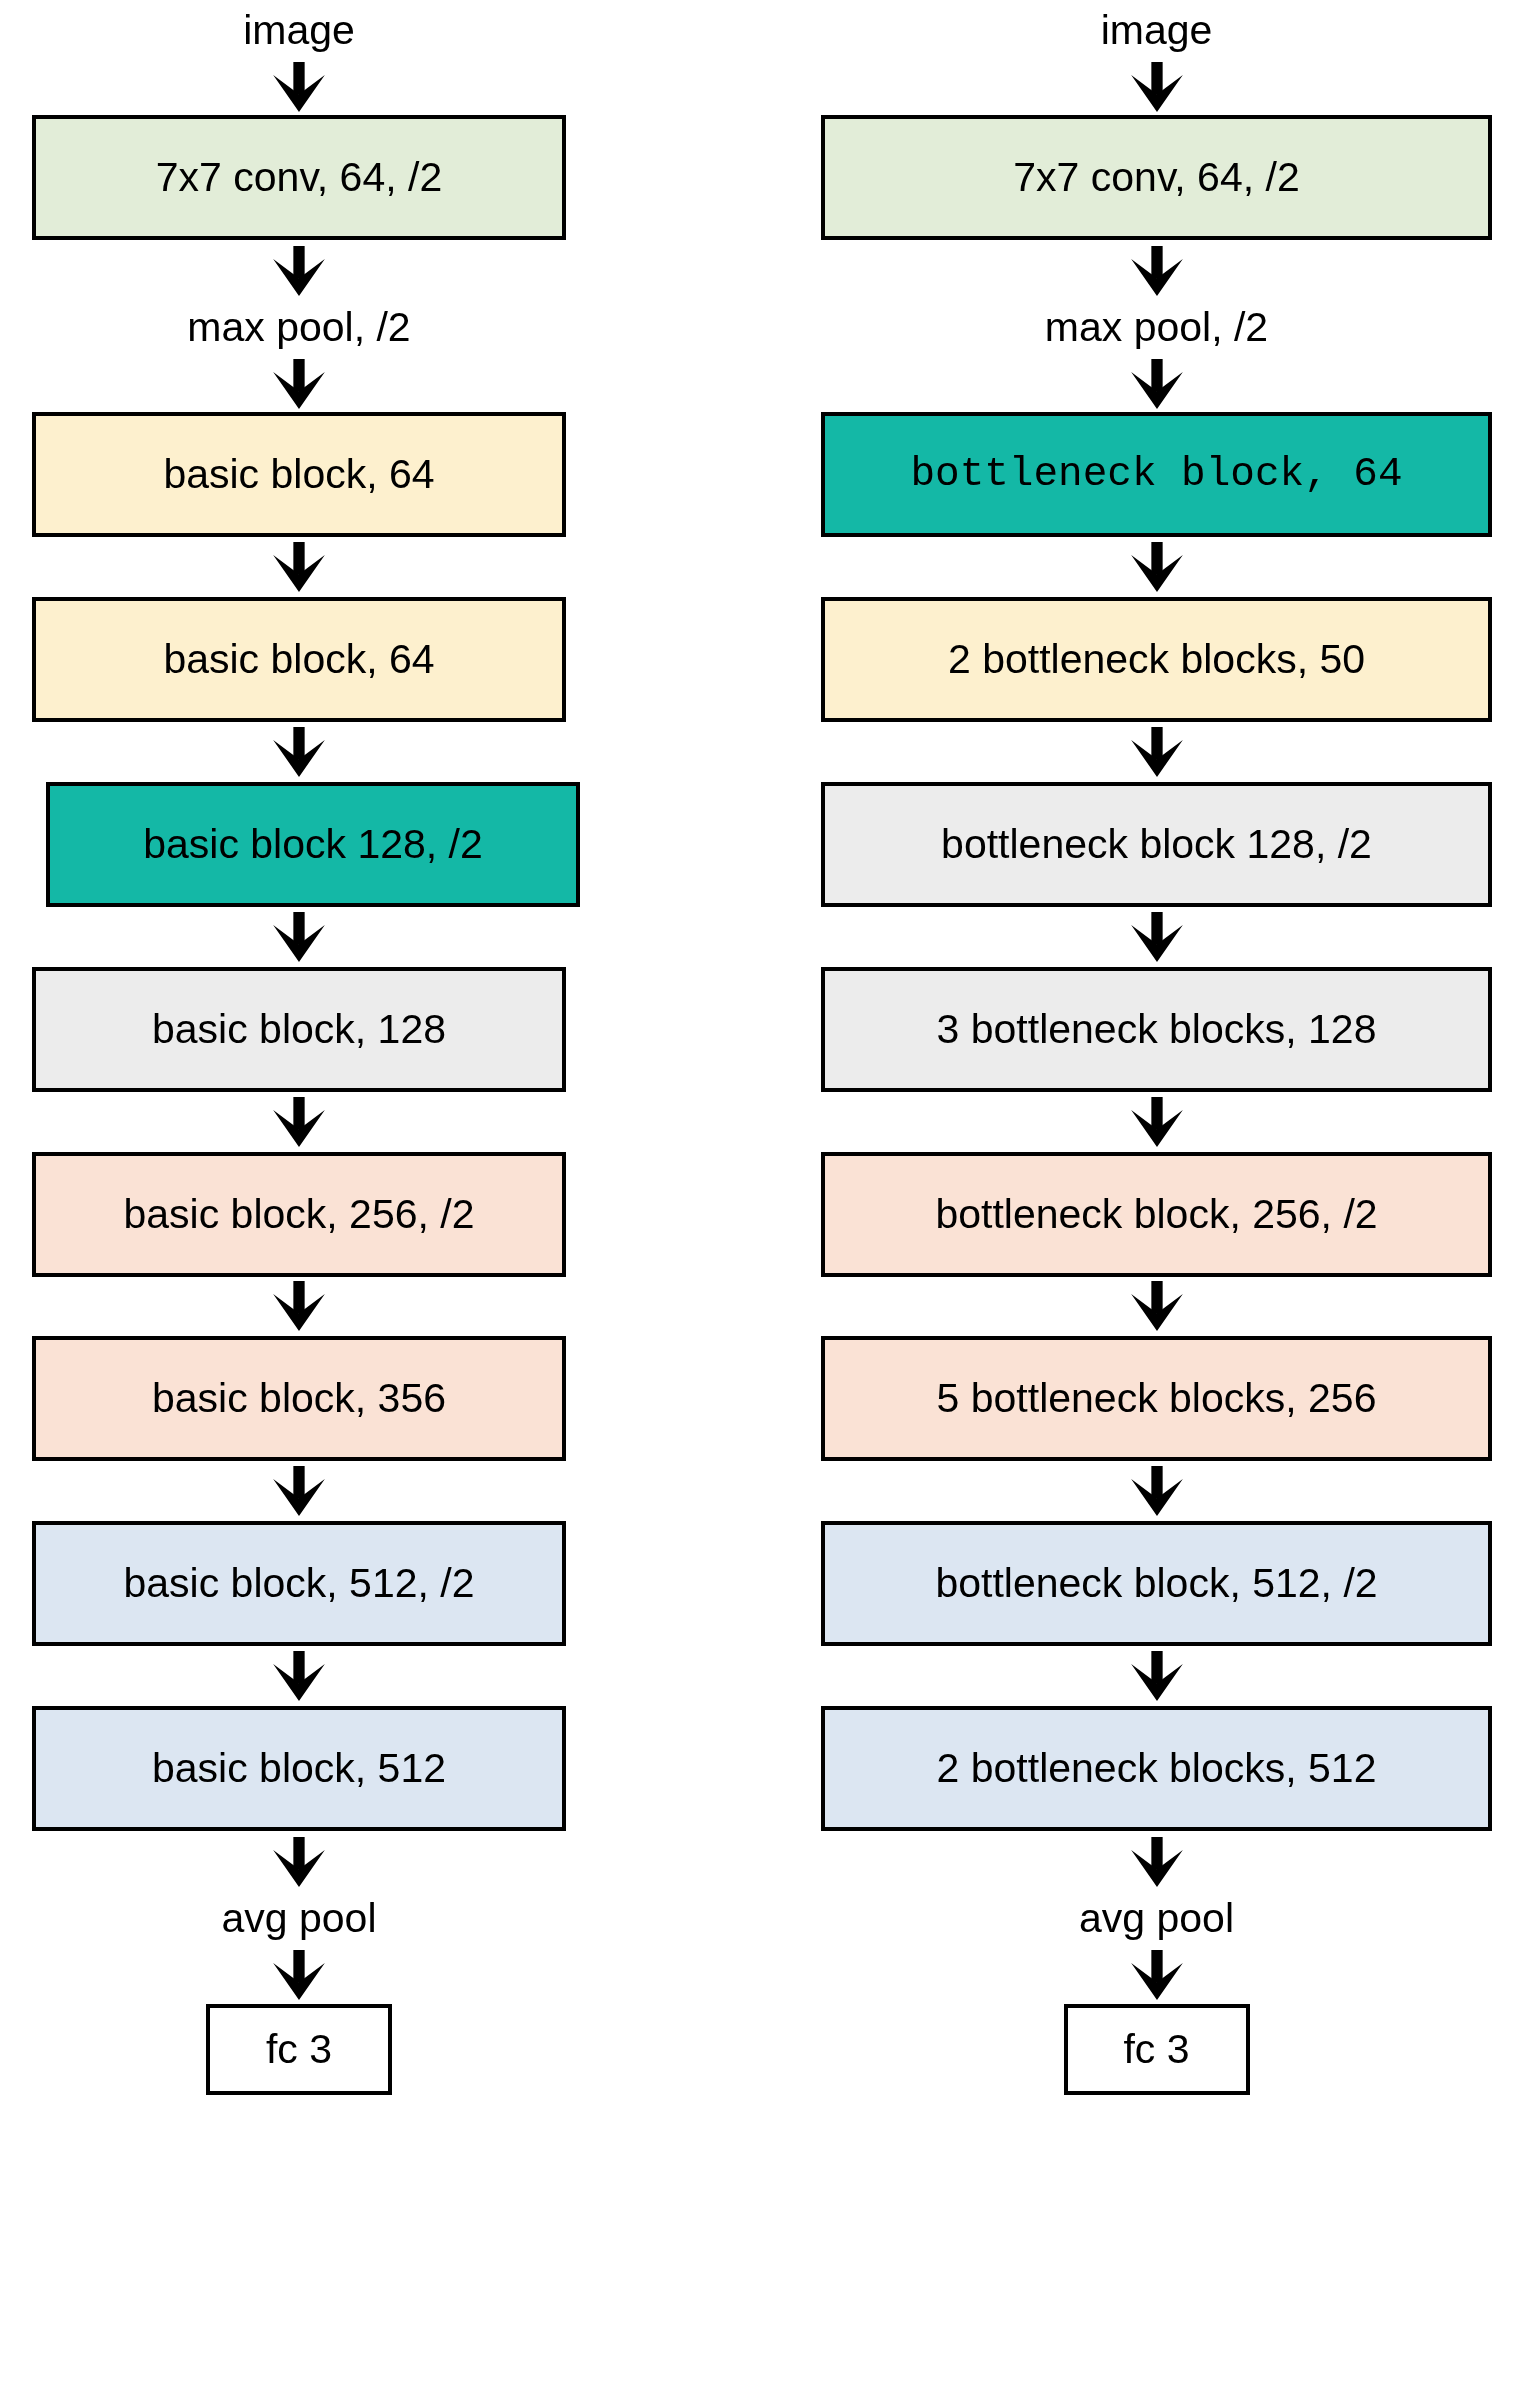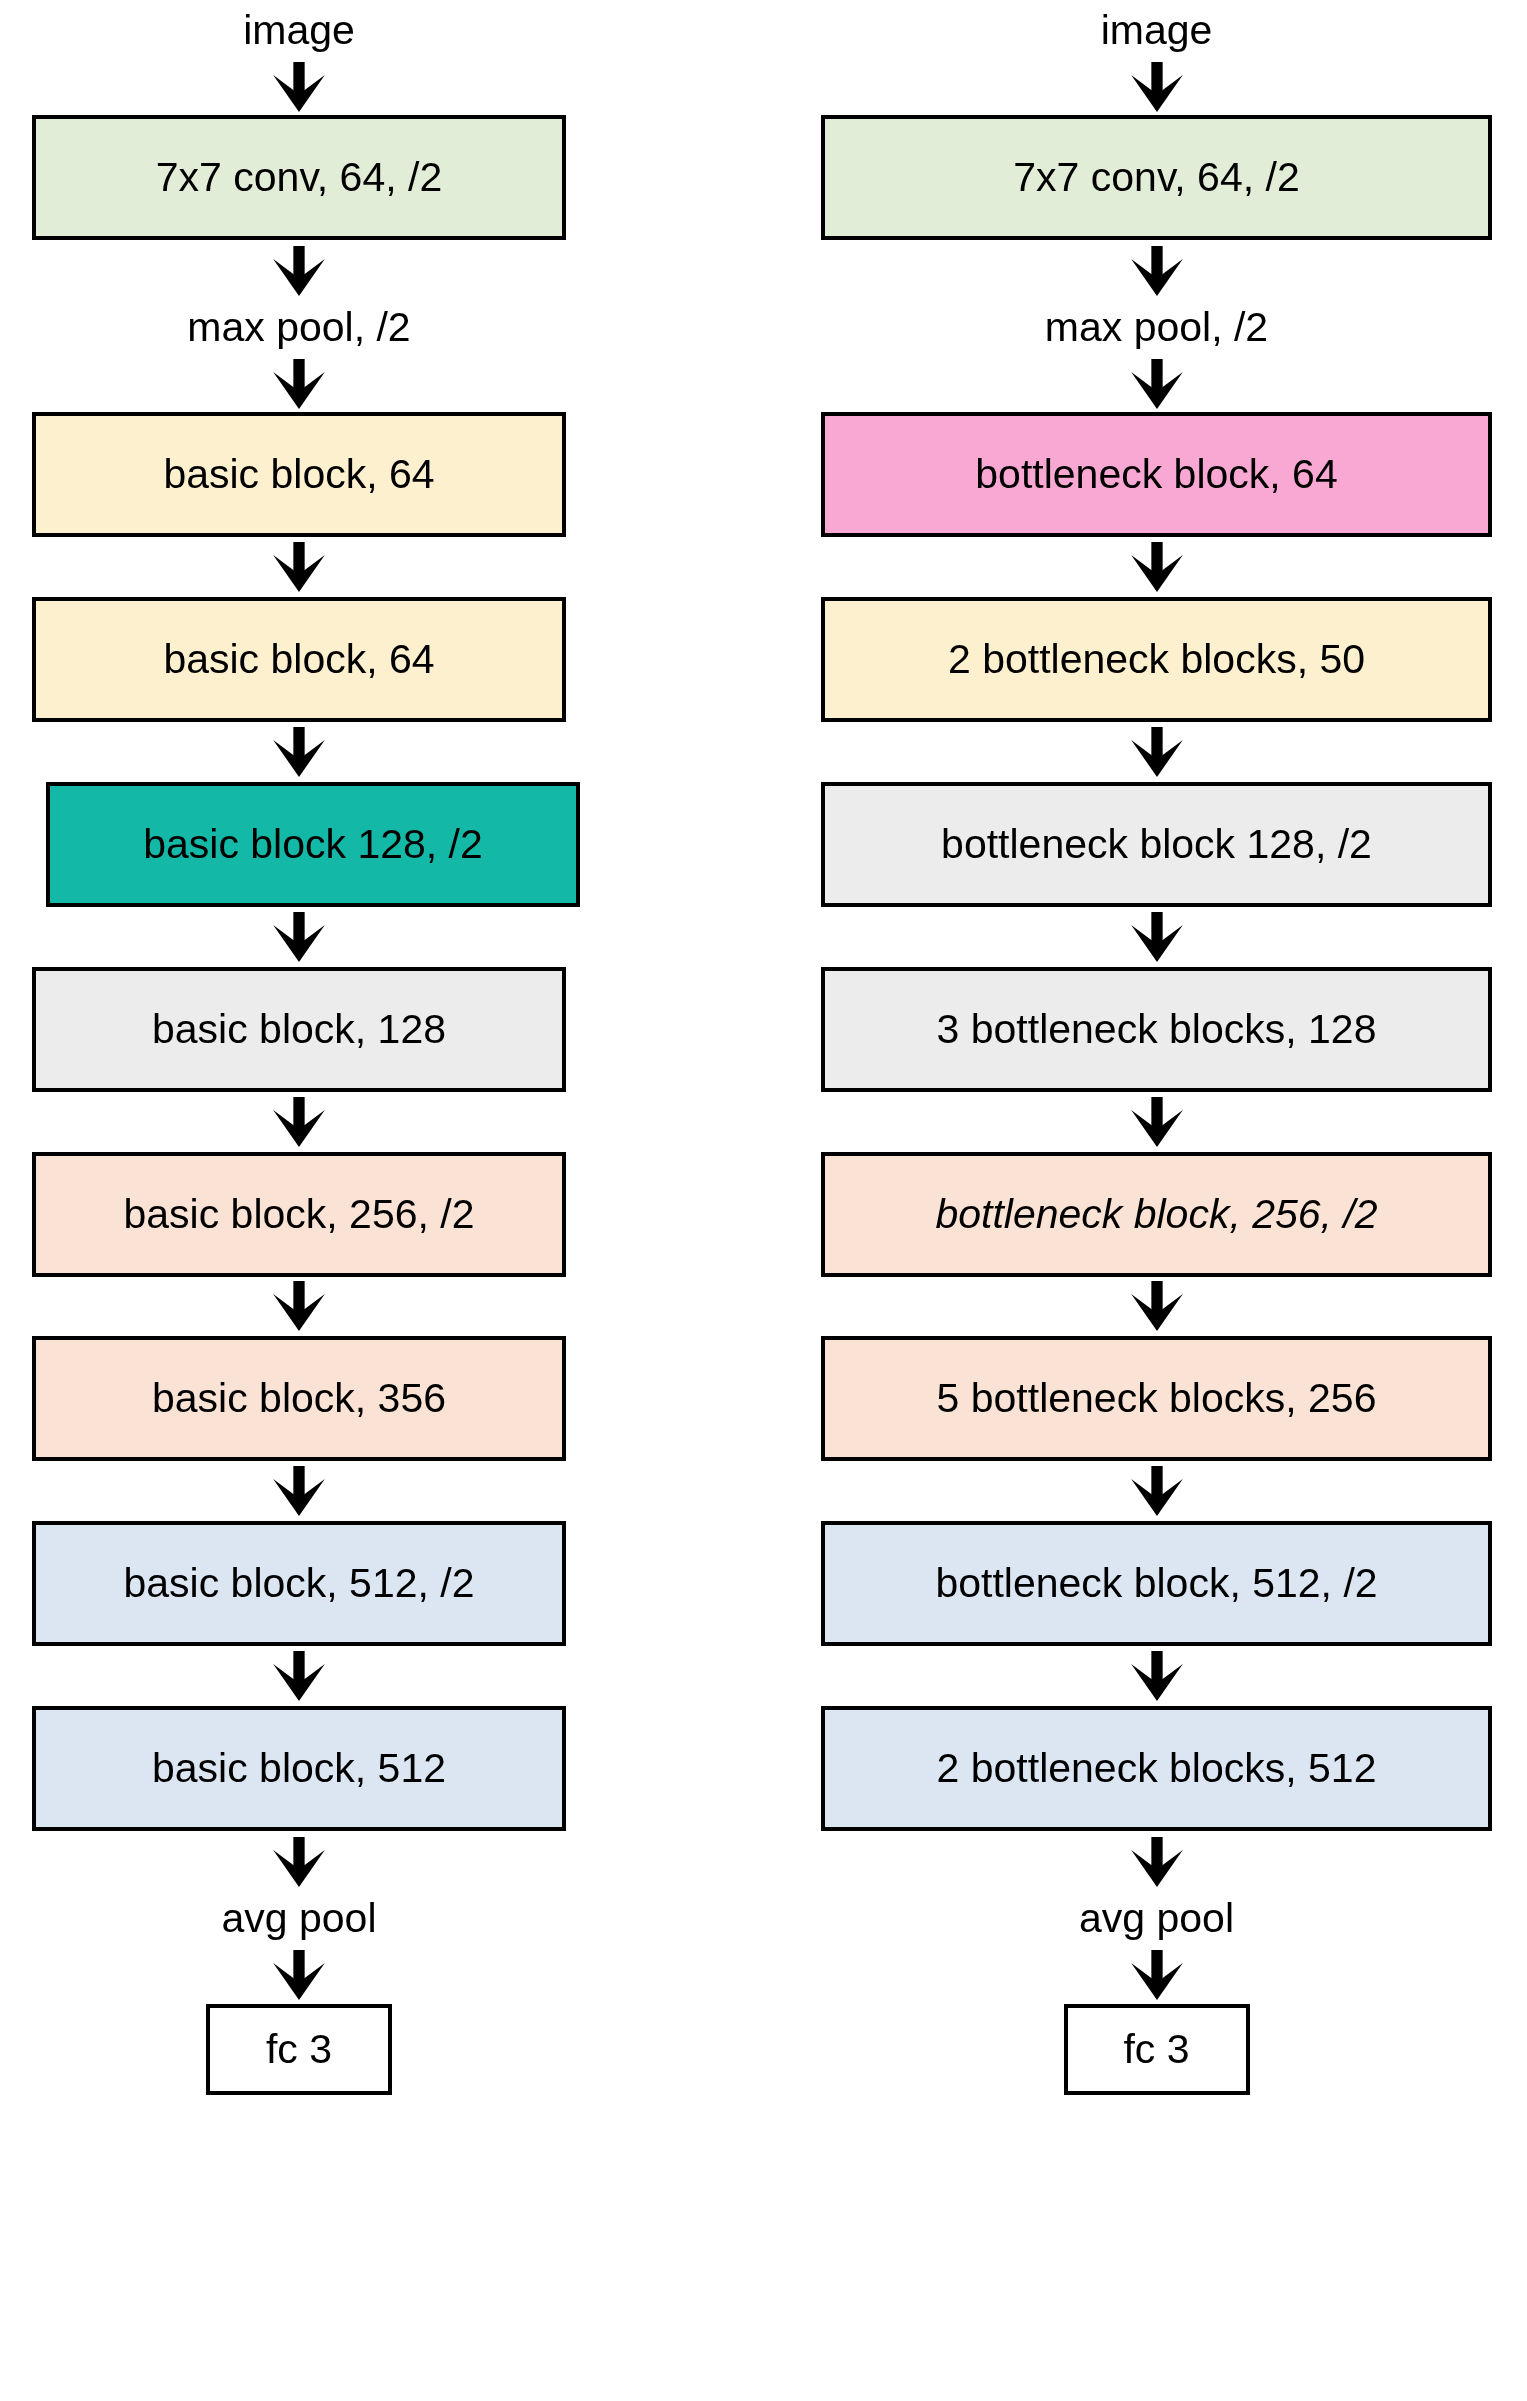--- a/index.html
+++ b/index.html
@@ -222,21 +222,21 @@
       <div style="height: 8px;"></div>
       <div class="text-node">max pool, /2</div>
       <div style="height: 8px;"></div>
       <div class="arrow">
         <svg width="62" height="50" viewBox="0 0 76 62" xmlns="http://www.w3.org/2000/svg" aria-hidden="true">
           <rect x="31" y="0" width="14" height="40" fill="#000000"></rect>
           <path d="M6 16 L38 62 L70 16 L38 40 Z" fill="#000000"></path>
         </svg>
       </div>
       <div style="height: 3.2px;"></div>
-      <div class="box" style="background: #f9a8d4;">bottleneck block, 64</div>
+      <div class="box" style="background: #14b8a6; font-family: Liberation Mono, monospace;">bottleneck block, 64</div>
       <div style="height: 4.9px;"></div>
       <div class="arrow">
         <svg width="62" height="50" viewBox="0 0 76 62" xmlns="http://www.w3.org/2000/svg" aria-hidden="true">
           <rect x="31" y="0" width="14" height="40" fill="#000000"></rect>
           <path d="M6 16 L38 62 L70 16 L38 40 Z" fill="#000000"></path>
         </svg>
       </div>
       <div style="height: 4.9px;"></div>
       <div class="box" style="background: rgb(253, 240, 206);">2 bottleneck blocks, 50</div>
       <div style="height: 4.9px;"></div>
@@ -258,21 +258,21 @@
       <div style="height: 4.9px;"></div>
       <div class="box" style="background: rgb(236, 236, 236);">3 bottleneck blocks, 128</div>
       <div style="height: 4.9px;"></div>
       <div class="arrow">
         <svg width="62" height="50" viewBox="0 0 76 62" xmlns="http://www.w3.org/2000/svg" aria-hidden="true">
           <rect x="31" y="0" width="14" height="40" fill="#000000"></rect>
           <path d="M6 16 L38 62 L70 16 L38 40 Z" fill="#000000"></path>
         </svg>
       </div>
       <div style="height: 4.9px;"></div>
-      <div class="box" style="background: rgb(250, 226, 213); font-style: italic;">bottleneck block, 256, /2</div>
+      <div class="box" style="background: rgb(250, 226, 213);">bottleneck block, 256, /2</div>
       <div style="height: 4.9px;"></div>
       <div class="arrow">
         <svg width="62" height="50" viewBox="0 0 76 62" xmlns="http://www.w3.org/2000/svg" aria-hidden="true">
           <rect x="31" y="0" width="14" height="40" fill="#000000"></rect>
           <path d="M6 16 L38 62 L70 16 L38 40 Z" fill="#000000"></path>
         </svg>
       </div>
       <div style="height: 4.9px;"></div>
       <div class="box" style="background: rgb(250, 226, 213);">5 bottleneck blocks, 256</div>
       <div style="height: 4.9px;"></div>

